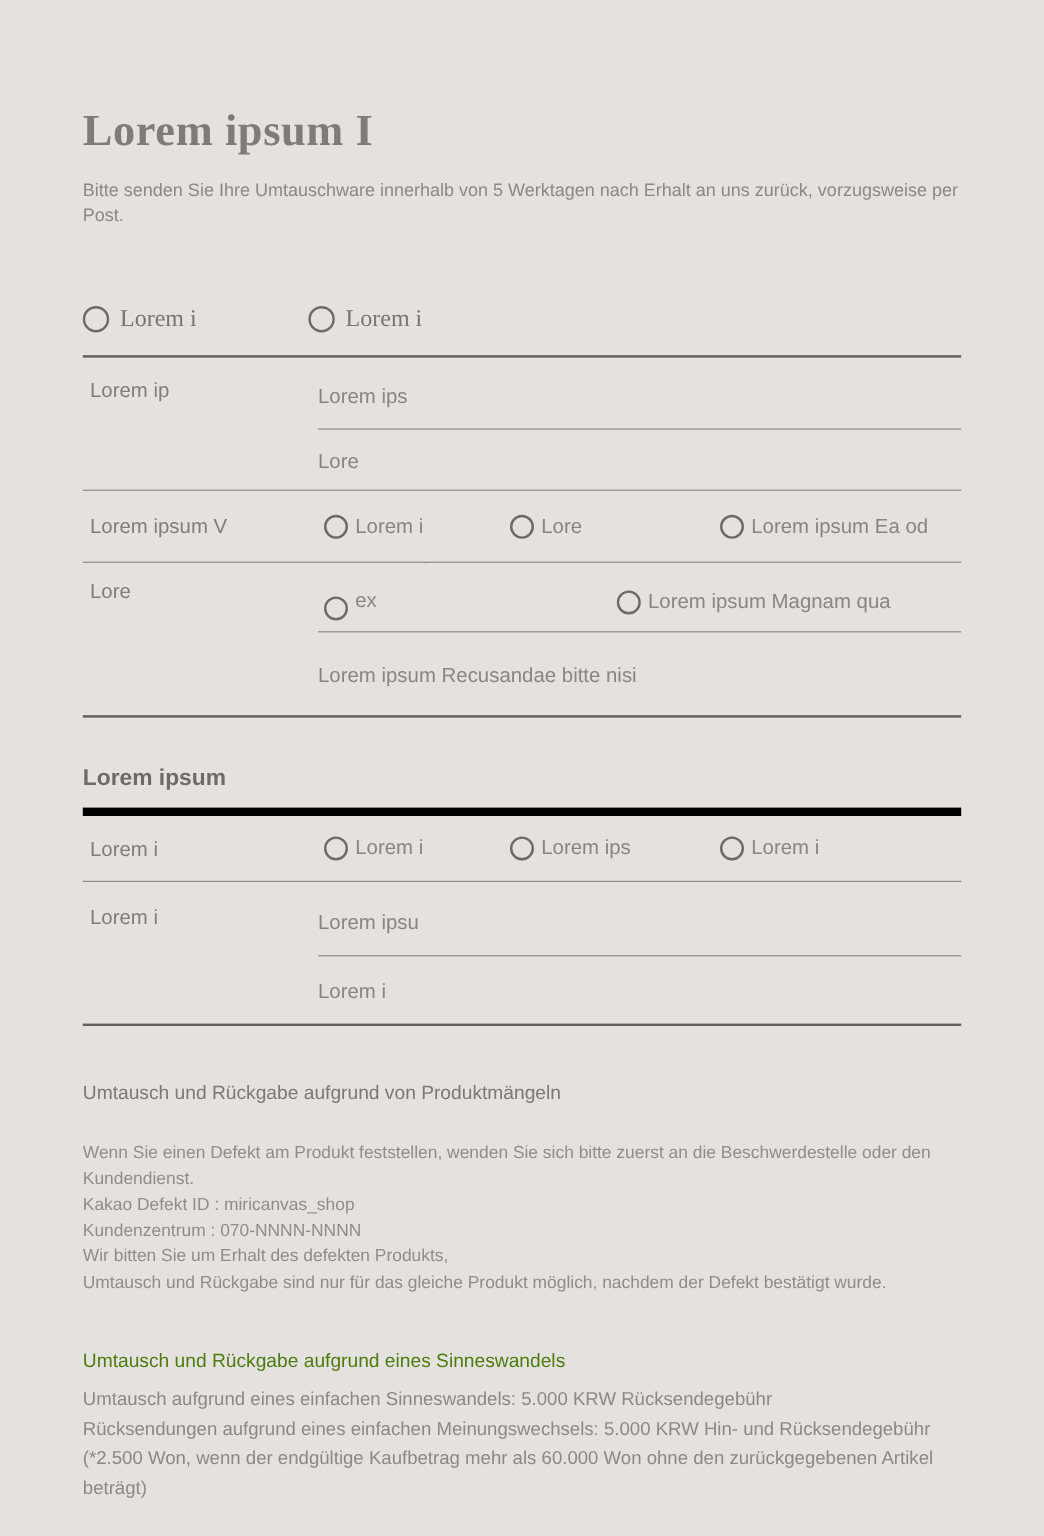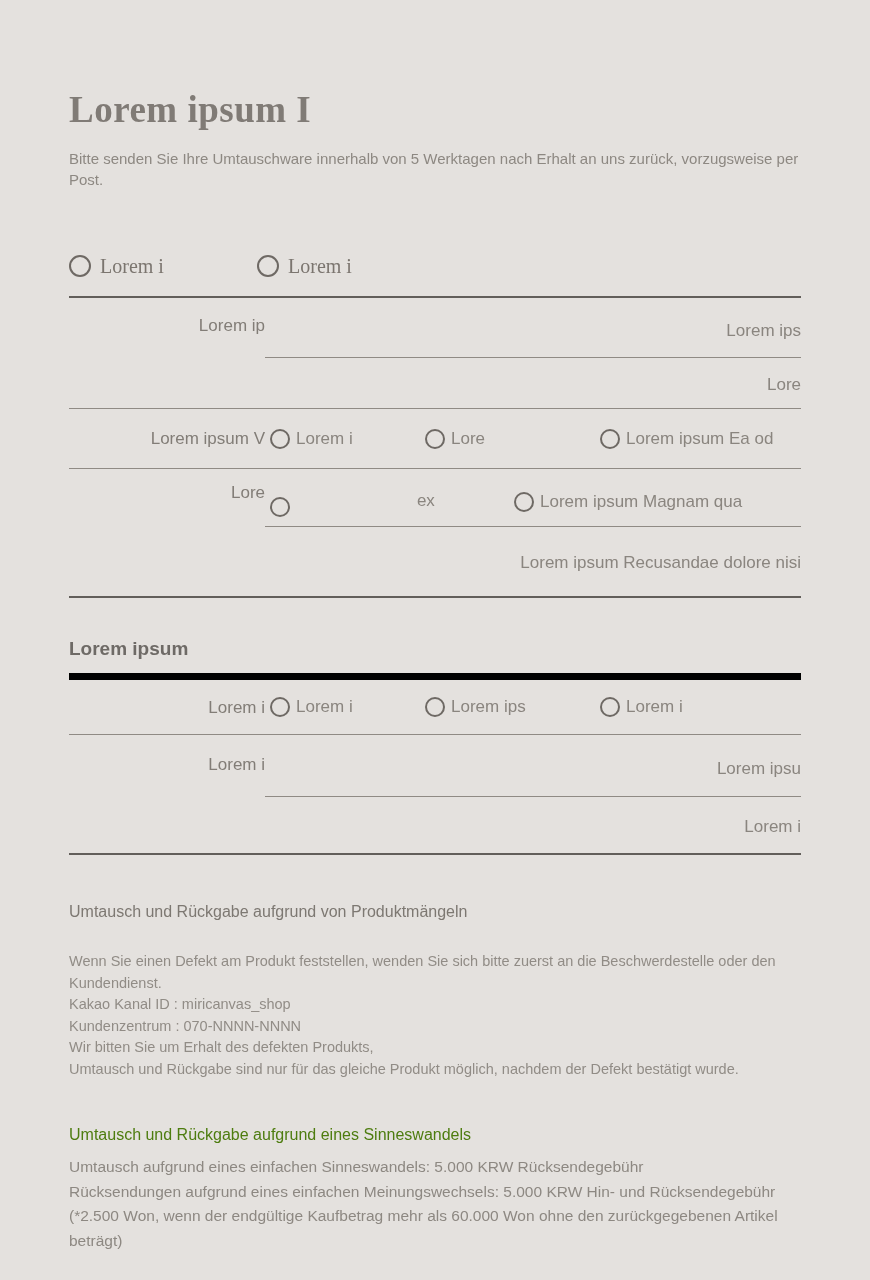--- a/index.html
+++ b/index.html
@@ -44,21 +44,21 @@
   .top-radios .rb { width:22px; height:22px; }
   .top-radios .rlabel {
     font-family:"Liberation Serif","DejaVu Serif",serif;
     font-size:20px;
     color:#7b756f;
     margin-left:9px;
   }
 
   
   .table { margin-top:16px; border-top:2px solid #625e5a; border-bottom:2px solid #625e5a; }
-  .trow { display:flex; border-bottom:1px solid #8f8a84;text-align:right; }
+  .trow { display:flex; border-bottom:1px solid #8f8a84; }
   .trow:last-child { border-bottom:none; }
   .tlabel {
     width:196px; flex:none;
     font-size:17px; color:#827d77;
     padding-left:6px;
   }
   .tfields { flex:1; position:relative; }
   .ftext { font-size:17px; color:#8a857f; }
 
   
@@ -172,21 +172,21 @@
               <span class="lbl2">
                 <span class="l1">Lorem ipsum Illum</span>
                 <span class="l2">ex</span>
               </span>
             </label>
             <label class="opt-abs opt2c">
               <span class="rb"></span>
               <span class="olabel">Lorem ipsum Magnam qua</span>
             </label>
           </div>
-          <div class="rownote">Lorem ipsum Recusandae dolore nisi</div>
+          <div class="rownote">Lorem ipsum Recusandae bitte nisi</div>
         </div>
       </div>
 
     </div>
 
     <h2 class="sec-heading">Lorem ipsum</h2>
 
     <div class="table table2">
 
       <div class="trow row-opts row2-opts">
@@ -217,21 +217,21 @@
             <span class="ftext">Lorem i</span>
           </div>
         </div>
       </div>
 
     </div>
 
     <div class="note-heading1">Umtausch und Rückgabe aufgrund von Produktmängeln</div>
     <div class="note-par1">
       <div class="nline">Wenn Sie einen Defekt am Produkt feststellen, wenden Sie sich bitte zuerst an die Beschwerdestelle oder den Kundendienst.</div>
-      <div class="nline">Kakao Kanal ID : miricanvas_shop</div>
+      <div class="nline">Kakao Defekt ID : miricanvas_shop</div>
       <div class="nline">Kundenzentrum : 070-NNNN-NNNN</div>
       <div class="nline">Wir bitten Sie um Erhalt des defekten Produkts,</div>
       <div class="nline">Umtausch und Rückgabe sind nur für das gleiche Produkt möglich, nachdem der Defekt bestätigt wurde.</div>
     </div>
 
     <div class="note-heading2">Umtausch und Rückgabe aufgrund eines Sinneswandels</div>
     <div class="note-par2">
       <div class="nline">Umtausch aufgrund eines einfachen Sinneswandels: 5.000 KRW Rücksendegebühr</div>
       <div class="nline">Rücksendungen aufgrund eines einfachen Meinungswechsels: 5.000 KRW Hin- und Rücksendegebühr</div>
       <div class="nline">(*2.500 Won, wenn der endgültige Kaufbetrag mehr als 60.000 Won ohne den zurückgegebenen Artikel beträgt)</div>

